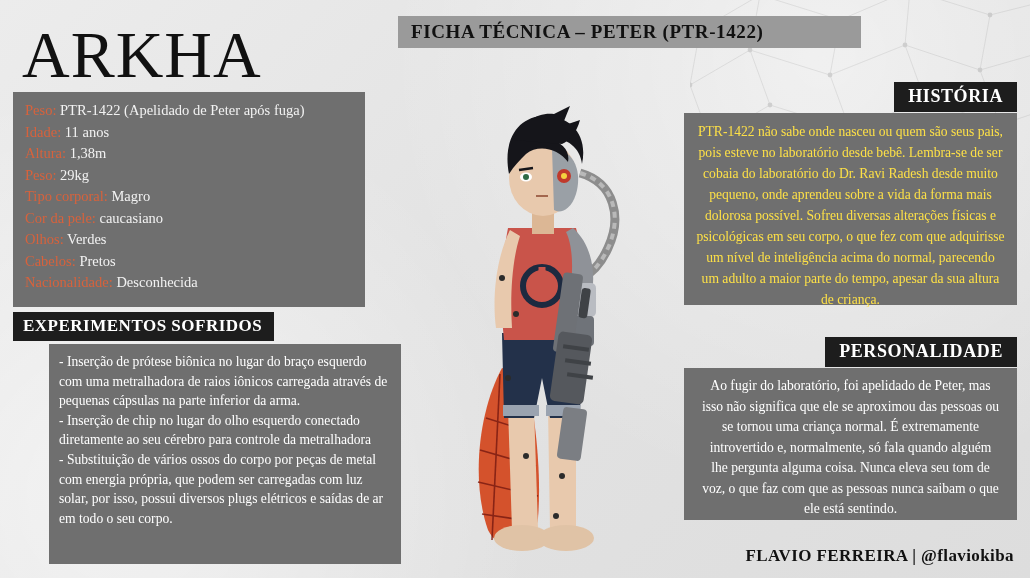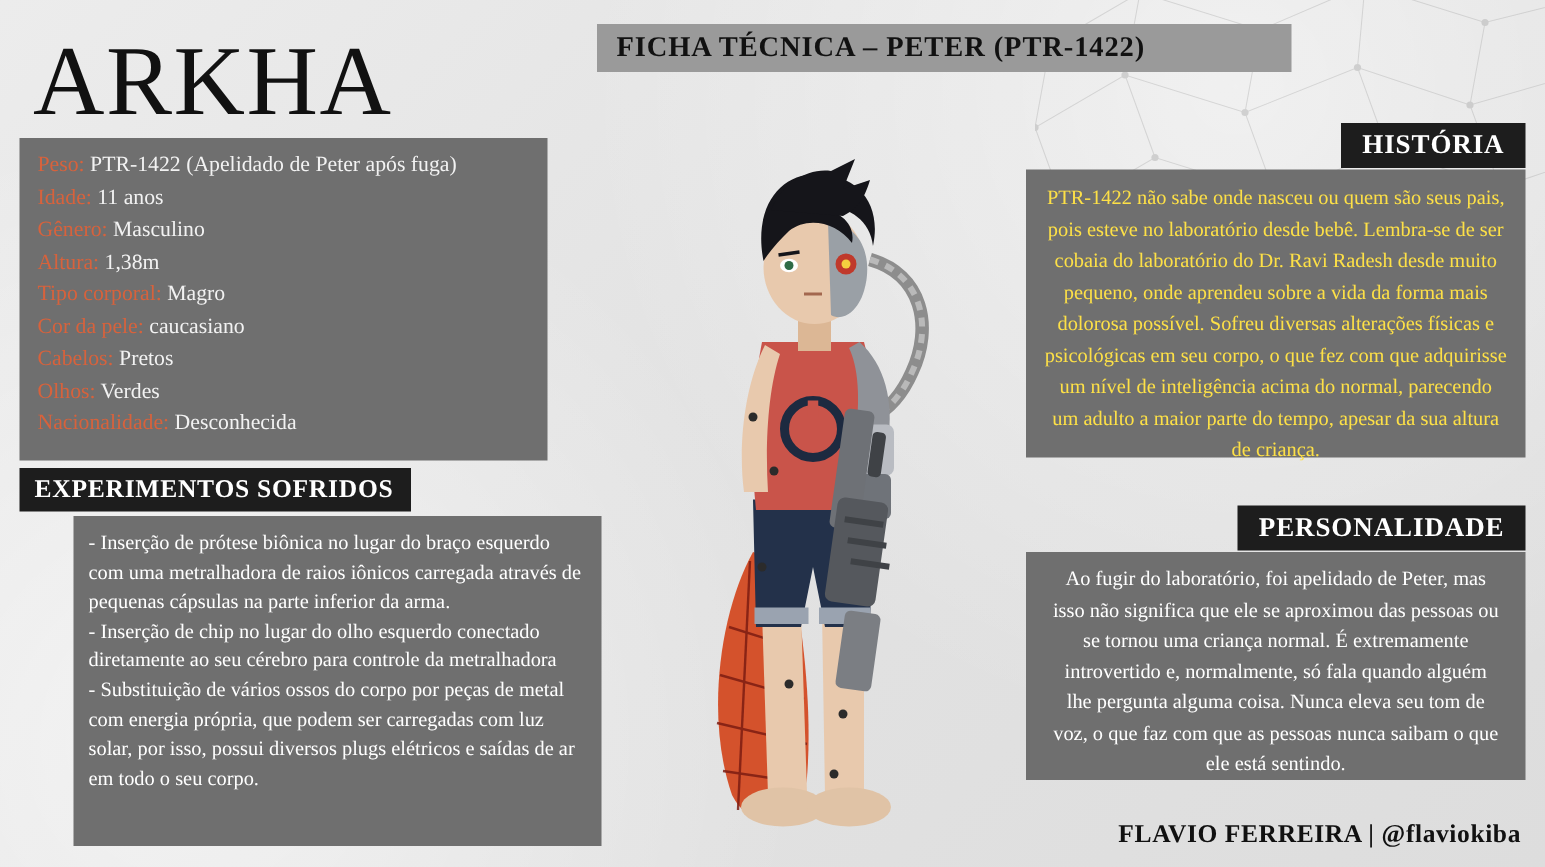--- a/index.html
+++ b/index.html
@@ -123,26 +123,26 @@
         <circle cx="310" cy="135" r="2.4"></circle>
         <circle cx="360" cy="118" r="2.4"></circle>
     </g>
   </svg>
 
   <div class="title">ARKHA</div>
 
   <div class="info-box">
     <div class="info-row"><span class="k">Peso:</span> <span class="v">PTR-1422 (Apelidado de Peter após fuga)</span></div>
     <div class="info-row"><span class="k">Idade:</span> <span class="v">11 anos</span></div>
-    <div class="info-row"><span class="k">Gênero:</span> <span class="v">Masculino</span></div>
     <div class="info-row"><span class="k">Altura:</span> <span class="v">1,38m</span></div>
+    <div class="info-row"><span class="k">Peso:</span> <span class="v">29kg</span></div>
     <div class="info-row"><span class="k">Tipo corporal:</span> <span class="v">Magro</span></div>
     <div class="info-row"><span class="k">Cor da pele:</span> <span class="v">caucasiano</span></div>
+    <div class="info-row"><span class="k">Olhos:</span> <span class="v">Verdes</span></div>
     <div class="info-row"><span class="k">Cabelos:</span> <span class="v">Pretos</span></div>
-    <div class="info-row"><span class="k">Olhos:</span> <span class="v">Verdes</span></div>
     <div class="info-row"><span class="k">Nacionalidade:</span> <span class="v">Desconhecida</span></div>
   </div>
 
   <div class="exp-head">EXPERIMENTOS SOFRIDOS</div>
   <div class="exp-box">
     <p>- Inserção de prótese biônica no lugar do braço esquerdo com uma metralhadora de raios iônicos carregada através de pequenas cápsulas na parte inferior da arma.</p>
     <p>- Inserção de chip no lugar do olho esquerdo conectado diretamente ao seu cérebro para controle da metralhadora</p>
     <p>- Substituição de vários ossos do corpo por peças de metal com energia própria, que podem ser carregadas com luz solar, por isso, possui diversos plugs elétricos e saídas de ar em todo o seu corpo.</p>
   </div>
 

